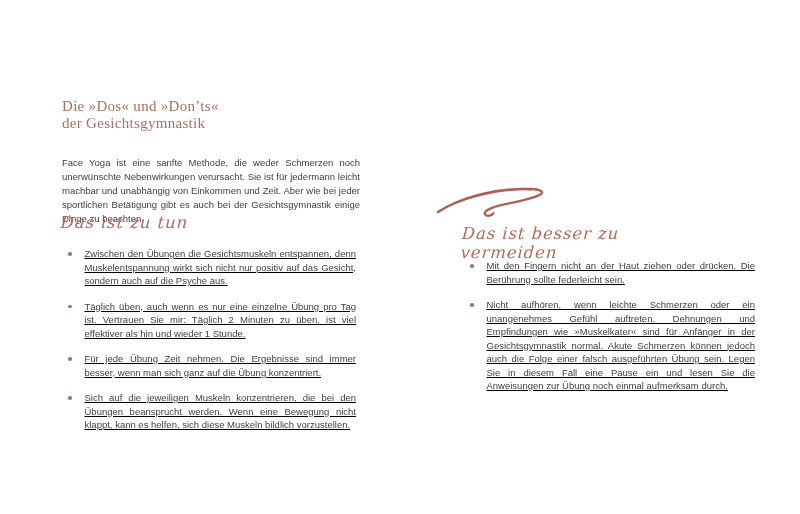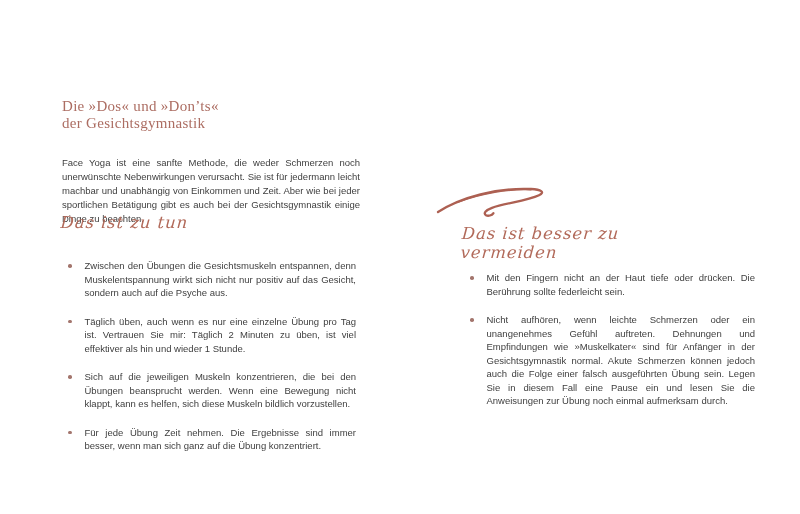--- a/index.html
+++ b/index.html
@@ -46,21 +46,22 @@
   .heading-do    { left: 60px;  top: 213px; }
   .heading-avoid { left: 460px; top: 224px; }
   ul.bullet-list {
     position: absolute;
     list-style: none; margin: 0; padding: 0;
   }
   .do-list    { left: 66px;  top: 244px; width: 290px; }
   .avoid-list { left: 468px; top: 256px; width: 287px; }
   ul.bullet-list li {
     display: flex;
-    margin: 15px 0 12px 0;
+    margin: 3px 0 12px 0;
+    text-decoration: underline;
   }
   .bullet-dot {
     flex: none;
     width: 3.5px; height: 3.5px;
     border-radius: 50%;
     background: #a3756d;
     margin: 5px 13px 0 2px;
   }
   .li-text {
     flex: 1;
@@ -104,45 +105,45 @@
       <li>
         <span class="bullet-dot"></span>
         <span class="li-text">Zwischen den Übungen die Gesichtsmuskeln entspannen, denn Muskelentspannung wirkt sich nicht nur positiv auf das Gesicht, sondern auch auf die Psyche aus.</span>
       </li>
       <li>
         <span class="bullet-dot"></span>
         <span class="li-text">Täglich üben, auch wenn es nur eine einzelne Übung pro Tag ist. Vertrauen Sie mir: Täglich 2 Minuten zu üben, ist viel effektiver als hin und wieder 1 Stunde.</span>
       </li>
       <li>
         <span class="bullet-dot"></span>
-        <span class="li-text">Sich auf die jeweiligen Muskeln konzentrieren, die bei den Übungen beansprucht werden. Wenn eine Bewegung nicht klappt, kann es helfen, sich diese Muskeln bildlich vorzustellen.</span>
+        <span class="li-text">Für jede Übung Zeit nehmen. Die Ergebnisse sind immer besser, wenn man sich ganz auf die Übung konzentriert.</span>
       </li>
       <li>
         <span class="bullet-dot"></span>
-        <span class="li-text">Für jede Übung Zeit nehmen. Die Ergebnisse sind immer besser, wenn man sich ganz auf die Übung konzentriert.</span>
+        <span class="li-text">Sich auf die jeweiligen Muskeln konzentrieren, die bei den Übungen beansprucht werden. Wenn eine Bewegung nicht klappt, kann es helfen, sich diese Muskeln bildlich vorzustellen.</span>
       </li>
     </ul>
 
     <div class="footer footer-left">20 | Einleitung</div>
   </section>
 
   <section>
     <svg class="swoosh" viewBox="0 0 116 38" xmlns="http://www.w3.org/2000/svg">
       <path d="M3 30 C 26 15, 62 5.5, 96 7 C 106 7.5, 110.5 10, 104 13.2
                C 92 18.8, 70 21.2, 57 25.8 C 50.5 28.2, 48 31.2, 51 33.2
                C 53.2 34.5, 56.8 33.4, 58.4 31.2" fill="none" stroke="#ad6052" stroke-width="2.3" stroke-linecap="round"></path>
       <path d="M22 20.5 C 46 11, 74 6.8, 96 7.6" fill="none" stroke="#ad6052" stroke-width="1.6" stroke-linecap="round"></path>
     </svg>
 
     <h2 class="script-heading heading-avoid">Das ist besser zu vermeiden</h2>
 
     <ul class="bullet-list avoid-list">
       <li>
         <span class="bullet-dot"></span>
-        <span class="li-text">Mit den Fingern nicht an der Haut tiefe oder drücken. Die Berührung sollte federleicht sein.</span>
+        <span class="li-text">Mit den Fingern nicht an der Haut ziehen oder drücken. Die Berührung sollte federleicht sein.</span>
       </li>
       <li>
         <span class="bullet-dot"></span>
         <span class="li-text">Nicht aufhören, wenn leichte Schmerzen oder ein unangenehmes Gefühl auftreten. Dehnungen und Empfindungen wie »Muskelkater« sind für Anfänger in der Gesichtsgymnastik normal. Akute Schmerzen können jedoch auch die Folge einer falsch ausgeführten Übung sein. Legen Sie in diesem Fall eine Pause ein und lesen Sie die Anweisungen zur Übung noch einmal aufmerksam durch.</span>
       </li>
     </ul>
 
     <div class="footer footer-right">Einleitung | 21</div>
   </section>
 

